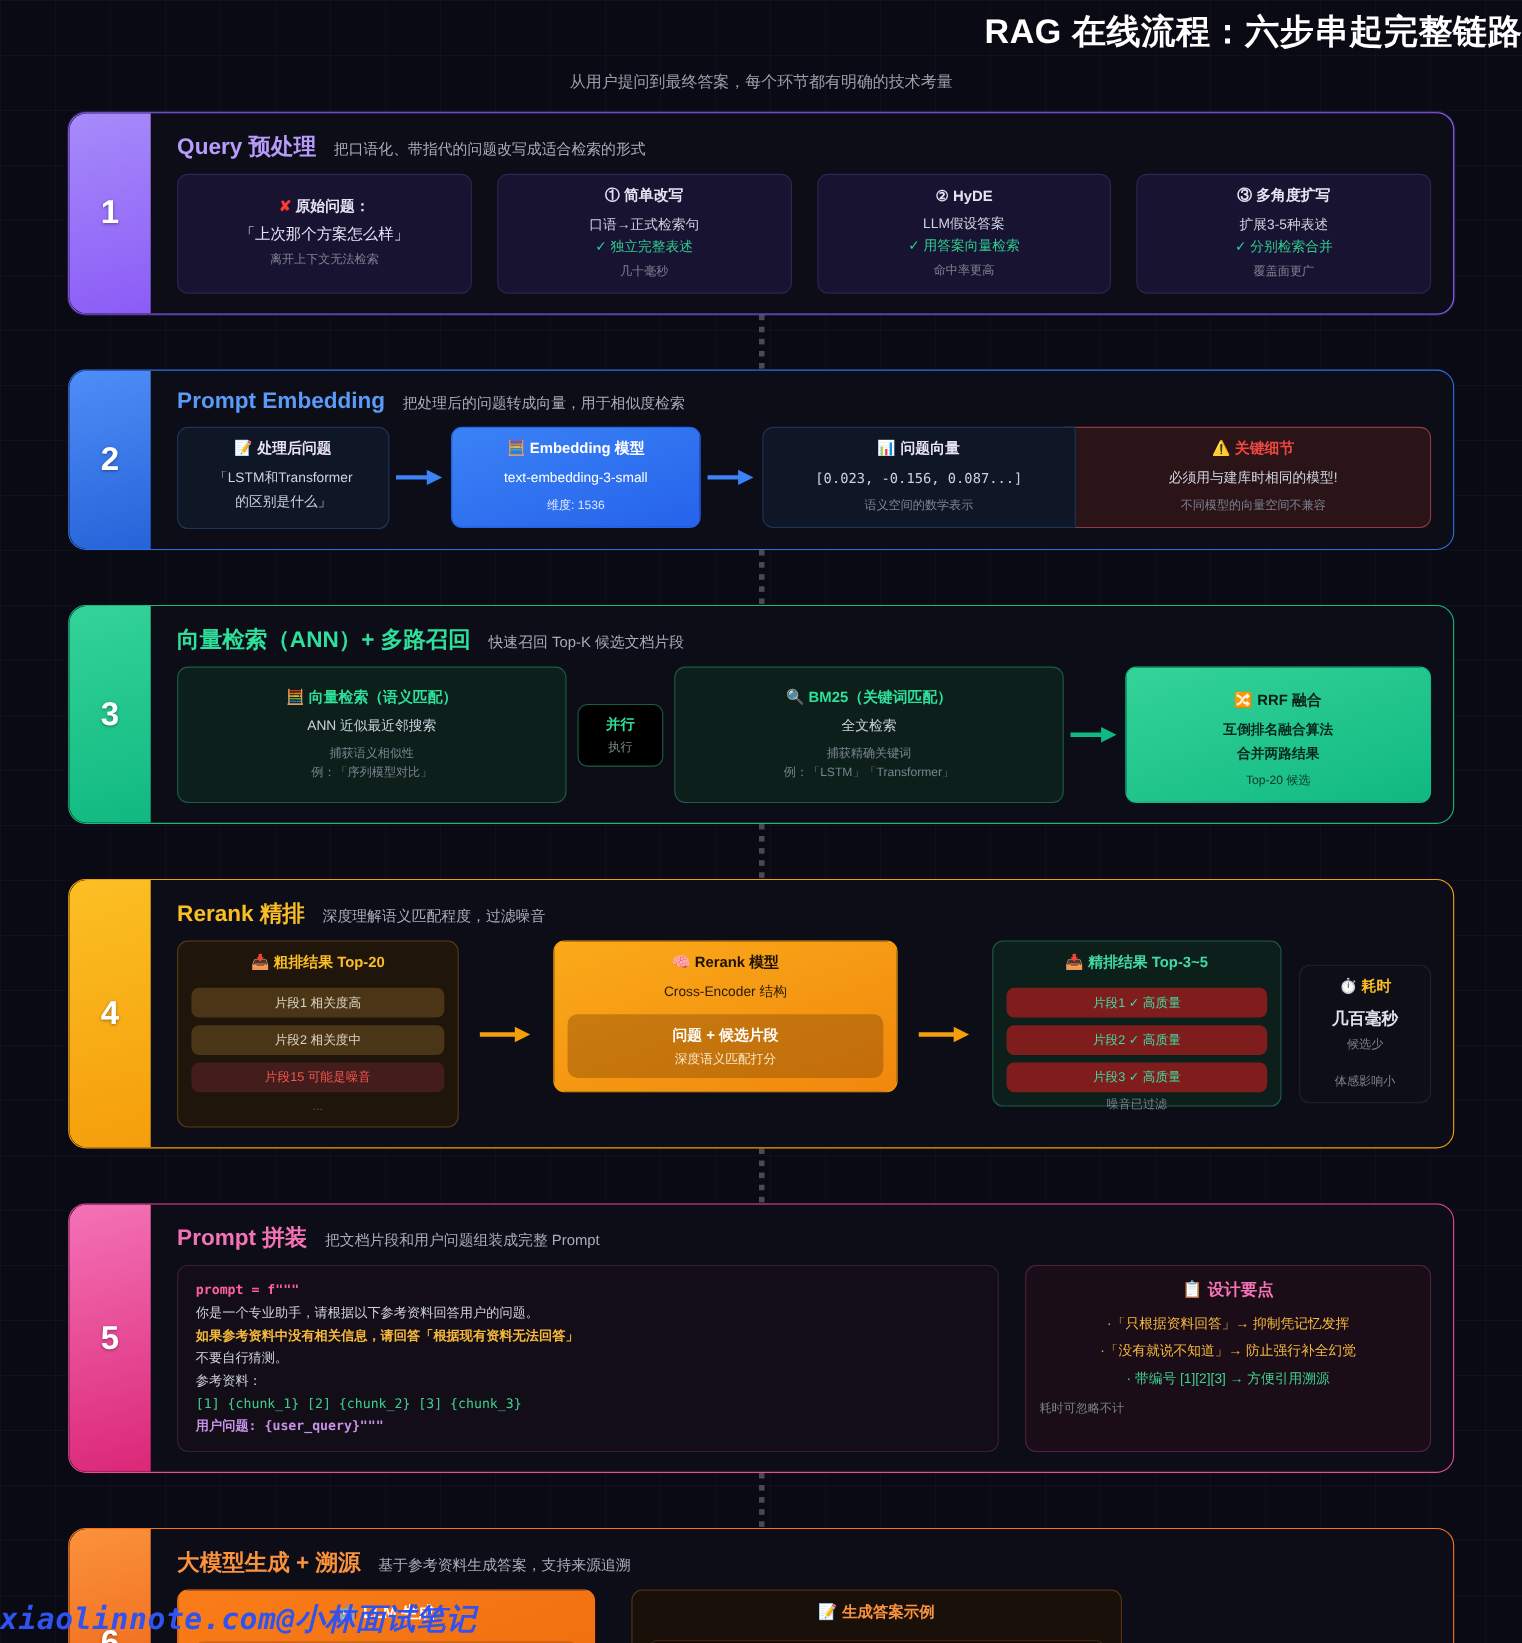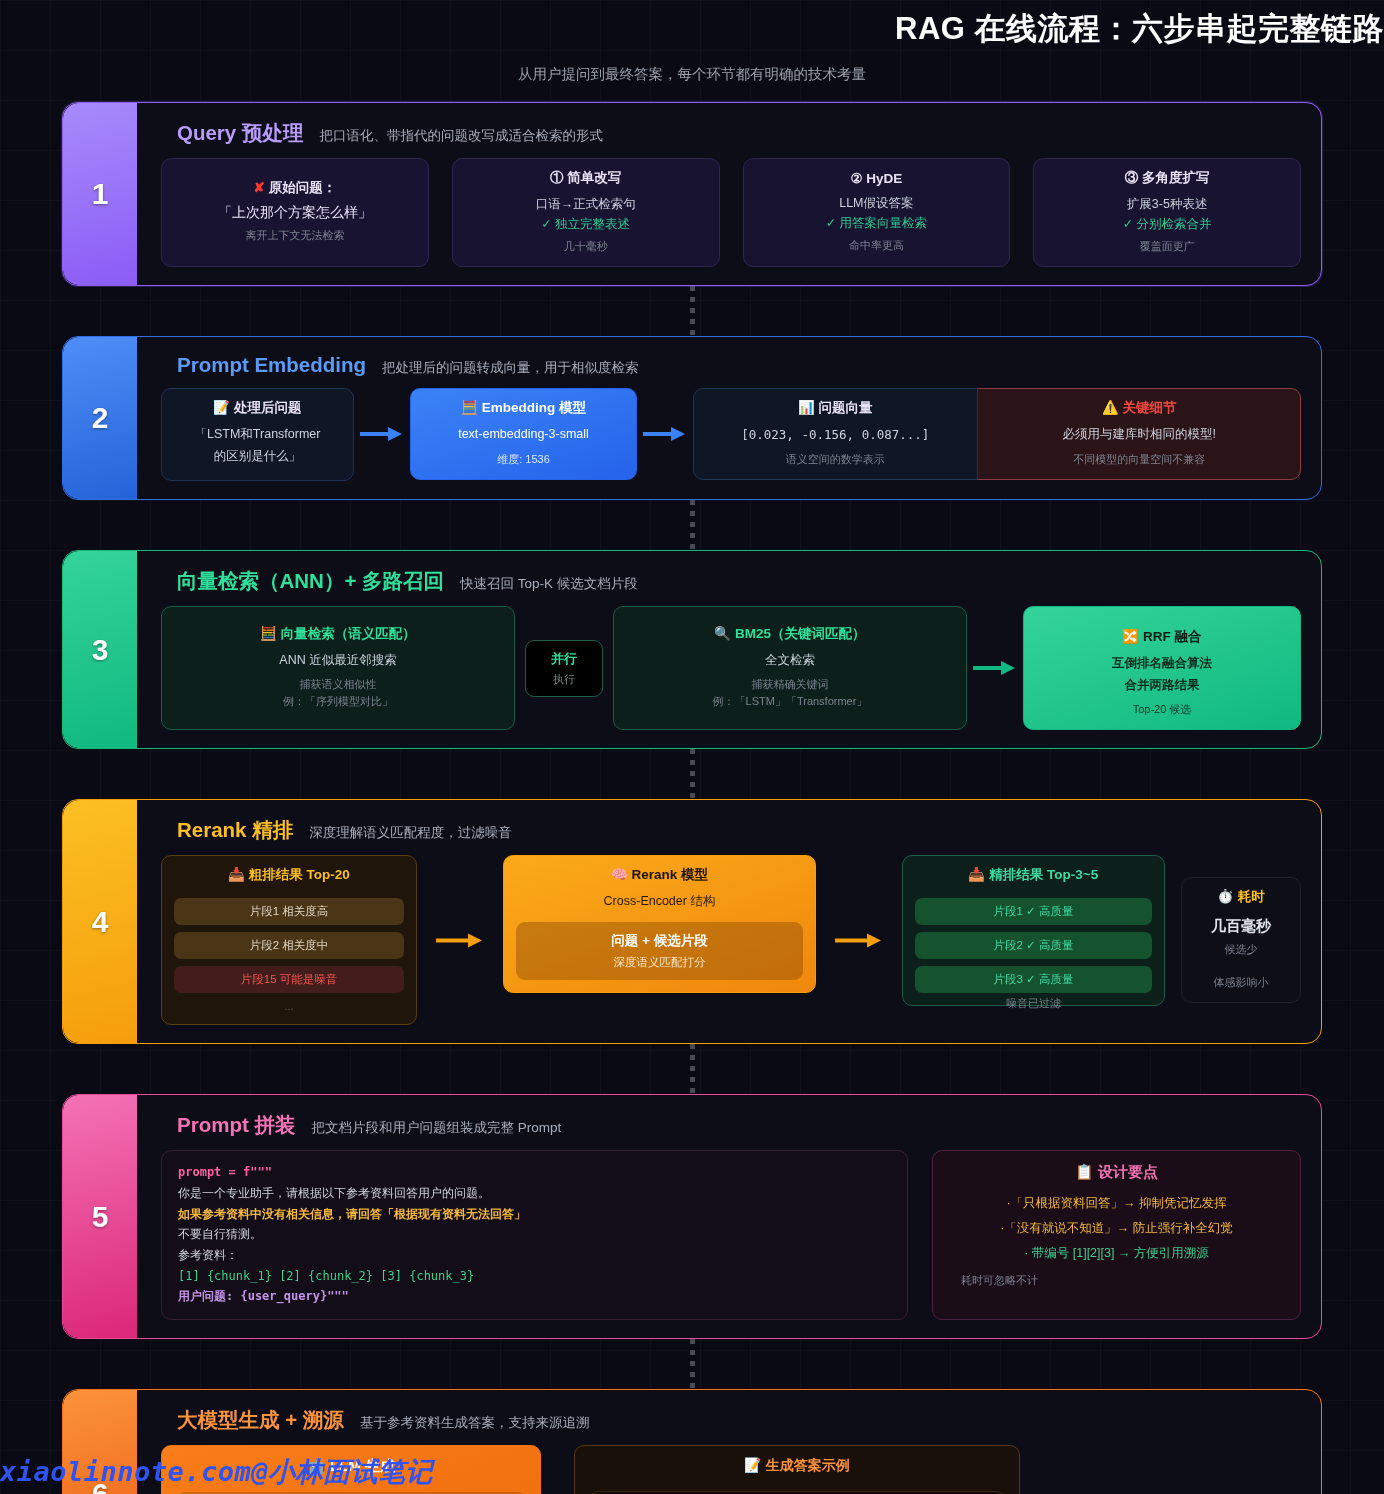--- a/index.html
+++ b/index.html
@@ -48,21 +48,21 @@
   }
   .badge {
     flex: 0 0 74px;
     border-radius: 16px 0 0 16px;
     display: flex; align-items: center; justify-content: center;
     font-size: 30px; font-weight: bold; color: #fff;
     text-shadow: 0 1px 3px rgba(0,0,0,.4);
   }
   .step-body { flex: 1; padding: 16px 20px 18px 24px; min-width: 0; }
   .step-head { display: flex; align-items: baseline; gap: 16px; margin-bottom: 11px; }
-  .step-title { font-size: 20.5px; font-weight: bold; margin-left: 16px; }
+  .step-title { font-size: 20.5px; font-weight: bold; }
   .step-sub { font-size: 13.5px; color: #a7adb9; }
   .row { display: flex; align-items: stretch; gap: 0; }
 
   
   .card {
     border-radius: 10px;
     border: 1px solid rgba(255,255,255,.10);
     padding: 10px 12px 12px;
     text-align: center;
     display: flex; flex-direction: column; justify-content: center;
@@ -141,21 +141,21 @@
     border-color: #f59e0b;
   }
   .card-orange-solid .c-title { color: #1c1204; }
   .card-orange-solid .c-line { color: #2a1a05; }
   .inner-orange {
     margin-top: 9px; border-radius: 9px; padding: 10px 8px;
     background: rgba(120,62,4,.38);
   }
   .inner-orange .i1 { font-size: 13.5px; font-weight: bold; color: #fff; }
   .inner-orange .i2 { font-size: 11.5px; color: #fbe6c6; margin-top: 5px; }
-  .pill-ok { background: #14532d; color: #43d9a3; }
+  .pill-ok { background: #7f1d1d; color: #43d9a3; }
   .arrow-o { color: #f59e0b; }
   .card-cost { background: #0e0e16; border-color: #22222e; }
   .cost-title { color: #fbbf24; }
   .cost-big { font-size: 15px; color: #dfe4ec; font-weight: bold; margin-top: 4px; }
 
   
   #step5 { border-color: #ec4899; }
   #step5 .badge { background: linear-gradient(165deg,#f472b6,#db2777); }
   #step5 .step-title { color: #f472b6; }
   .code {
@@ -458,21 +458,21 @@
             <div class="m">用户问题: {user_query}"""</div>
           </div>
           <div class="card card-pink" style="flex:0 0 369px;justify-content:flex-start;padding-top:12px">
             <div class="c-title pink-title" style="font-size:15px;margin-bottom:9px">
               <span>📋</span>
               <span>设计要点</span>
             </div>
             <div class="bul y">·「只根据资料回答」→ 抑制凭记忆发挥</div>
             <div class="bul y">·「没有就说不知道」→ 防止强行补全幻觉</div>
             <div class="bul g">· 带编号 [1][2][3] → 方便引用溯源</div>
-            <div class="c-note" style="text-align:left;margin-top:7px;margin-left:16px">耗时可忽略不计</div>
+            <div class="c-note" style="text-align:left;margin-top:7px;margin-left:0">耗时可忽略不计</div>
           </div>
         </div>
       </div>
     </div>
 
     <div class="conn">
         <i></i>
       </div>
 
     <div class="step" id="step6">

